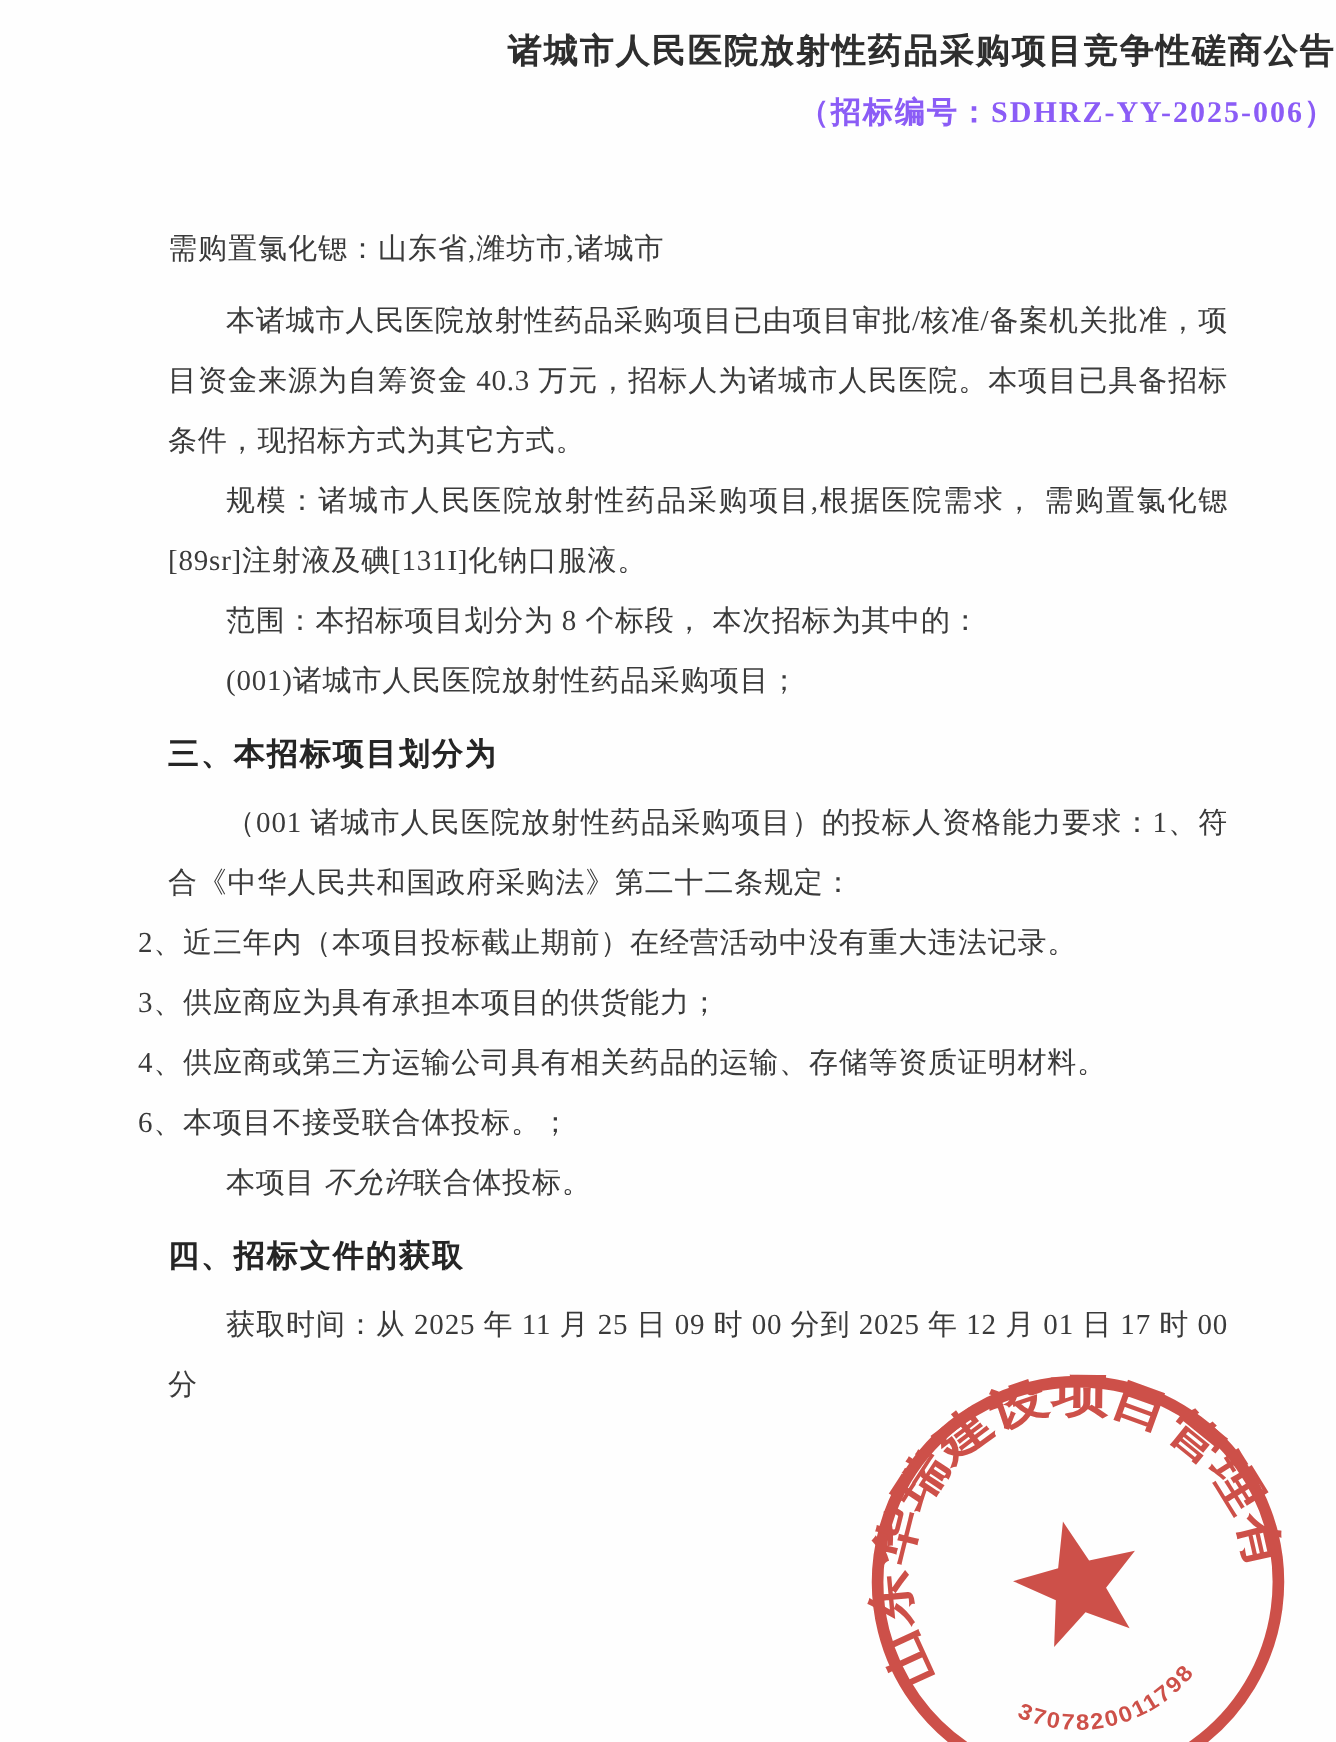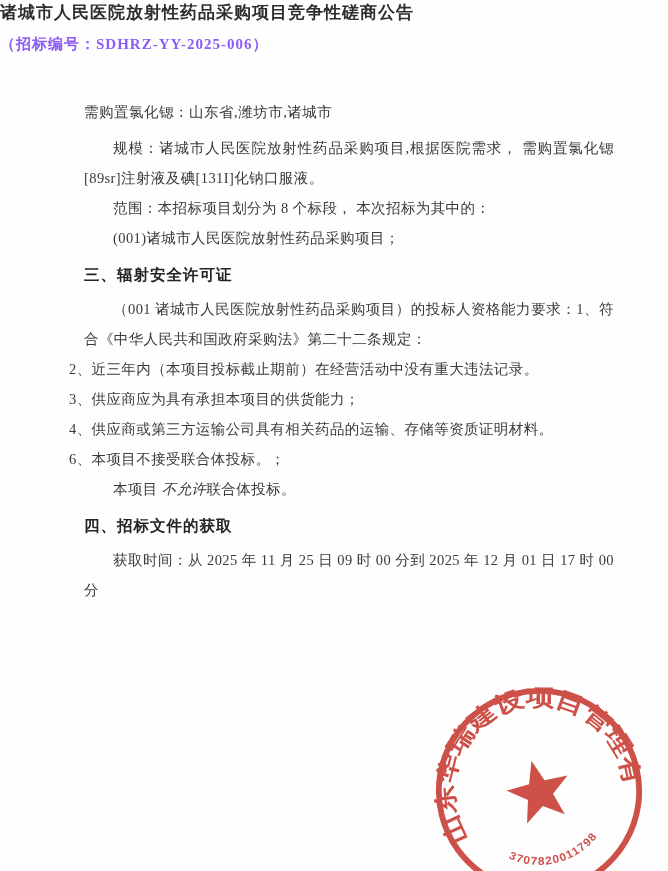--- a/index.html
+++ b/index.html
@@ -6,21 +6,21 @@
   .page{
     position:relative;
     width:668px;height:871px;
     margin:0 auto;
     background:#fefefe;
     overflow:hidden;
     font-family:"Liberation Serif","DejaVu Serif",serif;
     color:#3a3a3a;
     box-sizing:border-box;
   }
-  .doc-head{text-align:left;}
+  .doc-head{padding-top:13px;text-align:right;}
   .doc-title{
     font-size:17px;font-weight:bold;color:#2e2e2e;
     line-height:26px;letter-spacing:1px;margin:0;
   }
   .doc-subtitle{
     font-size:15px;font-weight:bold;color:#8b5cf6;
     line-height:26px;letter-spacing:1px;margin:5px 0 0 0;
   }
   .doc-body{
     padding:40px 54px 0 84px;
@@ -56,24 +56,25 @@
 <div class="page">
 
   <div class="doc-head">
     <div class="doc-title">诸城市人民医院放射性药品采购项目竞争性磋商公告</div>
     <div class="doc-subtitle">（招标编号：SDHRZ-YY-2025-006）</div>
   </div>
 
   <div class="doc-body">
     <p class="loc-line">需购置氯化锶：山东省,潍坊市,诸城市</p>
     <div id="doc-blocks">
+        <p class="para indent">本诸城市人民医院放射性药品采购项目已由项目审批/核准/备案机关批准，项目资金来源为自筹资金 40.3 万元，招标人为诸城市人民医院。本项目已具备招标条件，现招标方式为其它方式。</p>
         <p class="para indent">规模：诸城市人民医院放射性药品采购项目,根据医院需求， 需购置氯化锶[89sr]注射液及碘[131I]化钠口服液。</p>
         <p class="para indent">范围：本招标项目划分为 8 个标段， 本次招标为其中的：</p>
         <p class="para indent">(001)诸城市人民医院放射性药品采购项目；</p>
-        <h2 class="sec-heading">三、辐射安全许可证</h2>
+        <h2 class="sec-heading">三、本招标项目划分为</h2>
         <p class="para indent">（001 诸城市人民医院放射性药品采购项目）的投标人资格能力要求：1、符合《中华人民共和国政府采购法》第二十二条规定：</p>
         <p class="para num">2、近三年内（本项目投标截止期前）在经营活动中没有重大违法记录。</p>
         <p class="para num">3、供应商应为具有承担本项目的供货能力；</p>
         <p class="para num">4、供应商或第三方运输公司具有相关药品的运输、存储等资质证明材料。</p>
         <p class="para num">6、本项目不接受联合体投标。；</p>
         <p class="para indent"><span>本项目 </span><span class="it">不允许</span><span>联合体投标。</span></p>
         <h2 class="sec-heading">四、招标文件的获取</h2>
         <p class="para indent">获取时间：从 2025 年 11 月 25 日 09 时 00 分到 2025 年 12 月 01 日 17 时 00 分</p>
       </div>
   </div>

